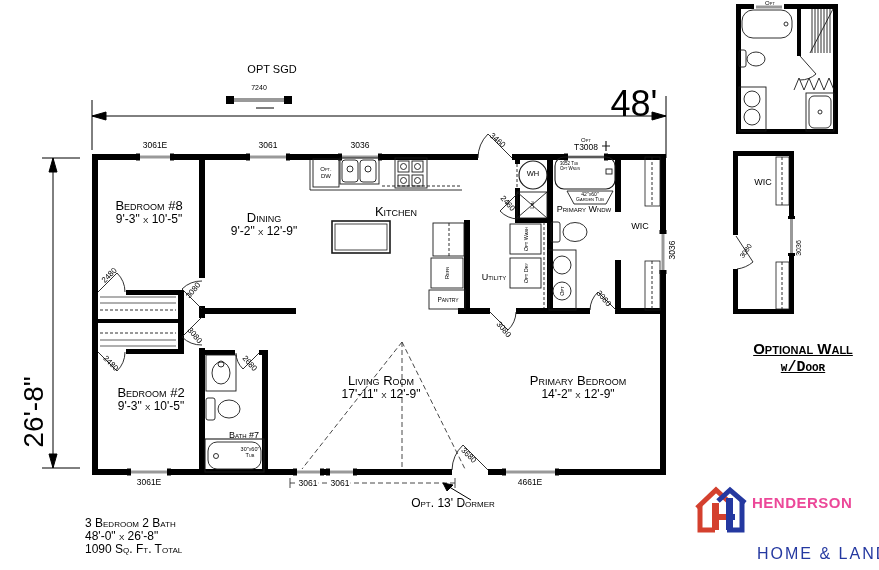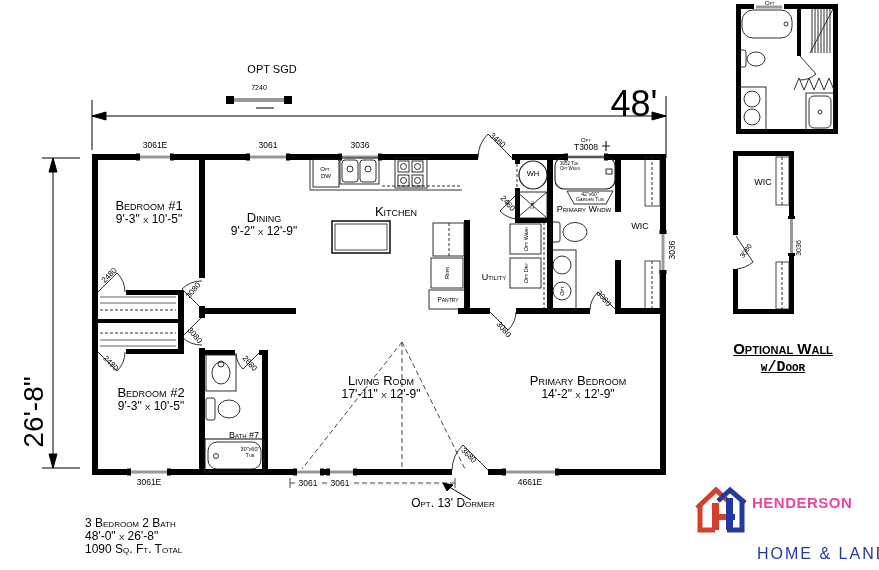--- a/index.html
+++ b/index.html
@@ -5,21 +5,21 @@
   html,body{margin:0;padding:0;background:#fff;}
   #canvas{position:relative;width:879px;height:570px;background:#fff;overflow:hidden;
           font-family:"Liberation Sans",sans-serif;color:#000;}
   #plan-svg{position:absolute;left:0;top:0;}
   .lbl{position:absolute;font-variant:small-caps;color:#000;white-space:nowrap;
        transform:translateX(-50%);line-height:1.12;text-align:center;}
   .left{transform:none;text-align:left;}
   .rot{transform:translate(-50%,-50%) rotate(var(--r));transform-origin:center;}
   .s30{font-size:36px;}
   .s28{font-size:28px;}
-  .s15b{font-size:15px;font-weight:bold;text-decoration:underline;}
+  .s15b{font-size:15px;font-weight:bold;text-decoration:underline;margin-left:20px;}
   .s13{font-size:13px;}
   .s12{font-size:12px;}
   .s11{font-size:11px;}
   .s9{font-size:9px;}
   .s85{font-size:8.5px;}
   .s8{font-size:8px;}
   .s75{font-size:7.5px;}
   .s7{font-size:7px;}
   .s65{font-size:6.5px;}
   .s6{font-size:6px;}
@@ -289,21 +289,21 @@
 <div class="lbl s7" style="left:259px;top:84px;">7240</div>
 <div class="lbl s30" style="left:634px;top:84px;">48'</div>
 <div class="lbl s28 rot" style="--r:-90deg;left:34px;top:412px;">26'-8"</div>
 
 <div class="lbl s85" style="left:155px;top:141px;">3061E</div>
 <div class="lbl s85" style="left:268px;top:141px;">3061</div>
 <div class="lbl s85" style="left:360px;top:141px;">3036</div>
 <div class="lbl s6" style="left:586px;top:137px;">Opt</div>
 <div class="lbl s85" style="left:586px;top:143px;text-align:center;">T3008</div>
 
-<div class="lbl s13" style="left:149px;top:199px;">Bedroom #1</div>
+<div class="lbl s13" style="left:149px;top:199px;">Bedroom #8</div>
 <div class="lbl s12" style="left:149px;top:213px;">9'-3" x 10'-5"</div>
 <div class="lbl s13" style="left:264px;top:211px;">Dining</div>
 <div class="lbl s12" style="left:264px;top:225px;">9'-2" x 12'-9"</div>
 <div class="lbl s13" style="left:396px;top:205px;">Kitchen</div>
 <div class="lbl s9" style="left:584px;top:204px;">Primary Wndw</div>
 <div class="lbl s9" style="left:640px;top:221px;">WIC</div>
 <div class="lbl s9" style="left:494px;top:272px;">Utility</div>
 <div class="lbl s65" style="left:448px;top:296px;">Pantry</div>
 <div class="lbl s13" style="left:151px;top:386px;">Bedroom #2</div>
 <div class="lbl s12" style="left:151px;top:400px;">9'-3" x 10'-5"</div>

